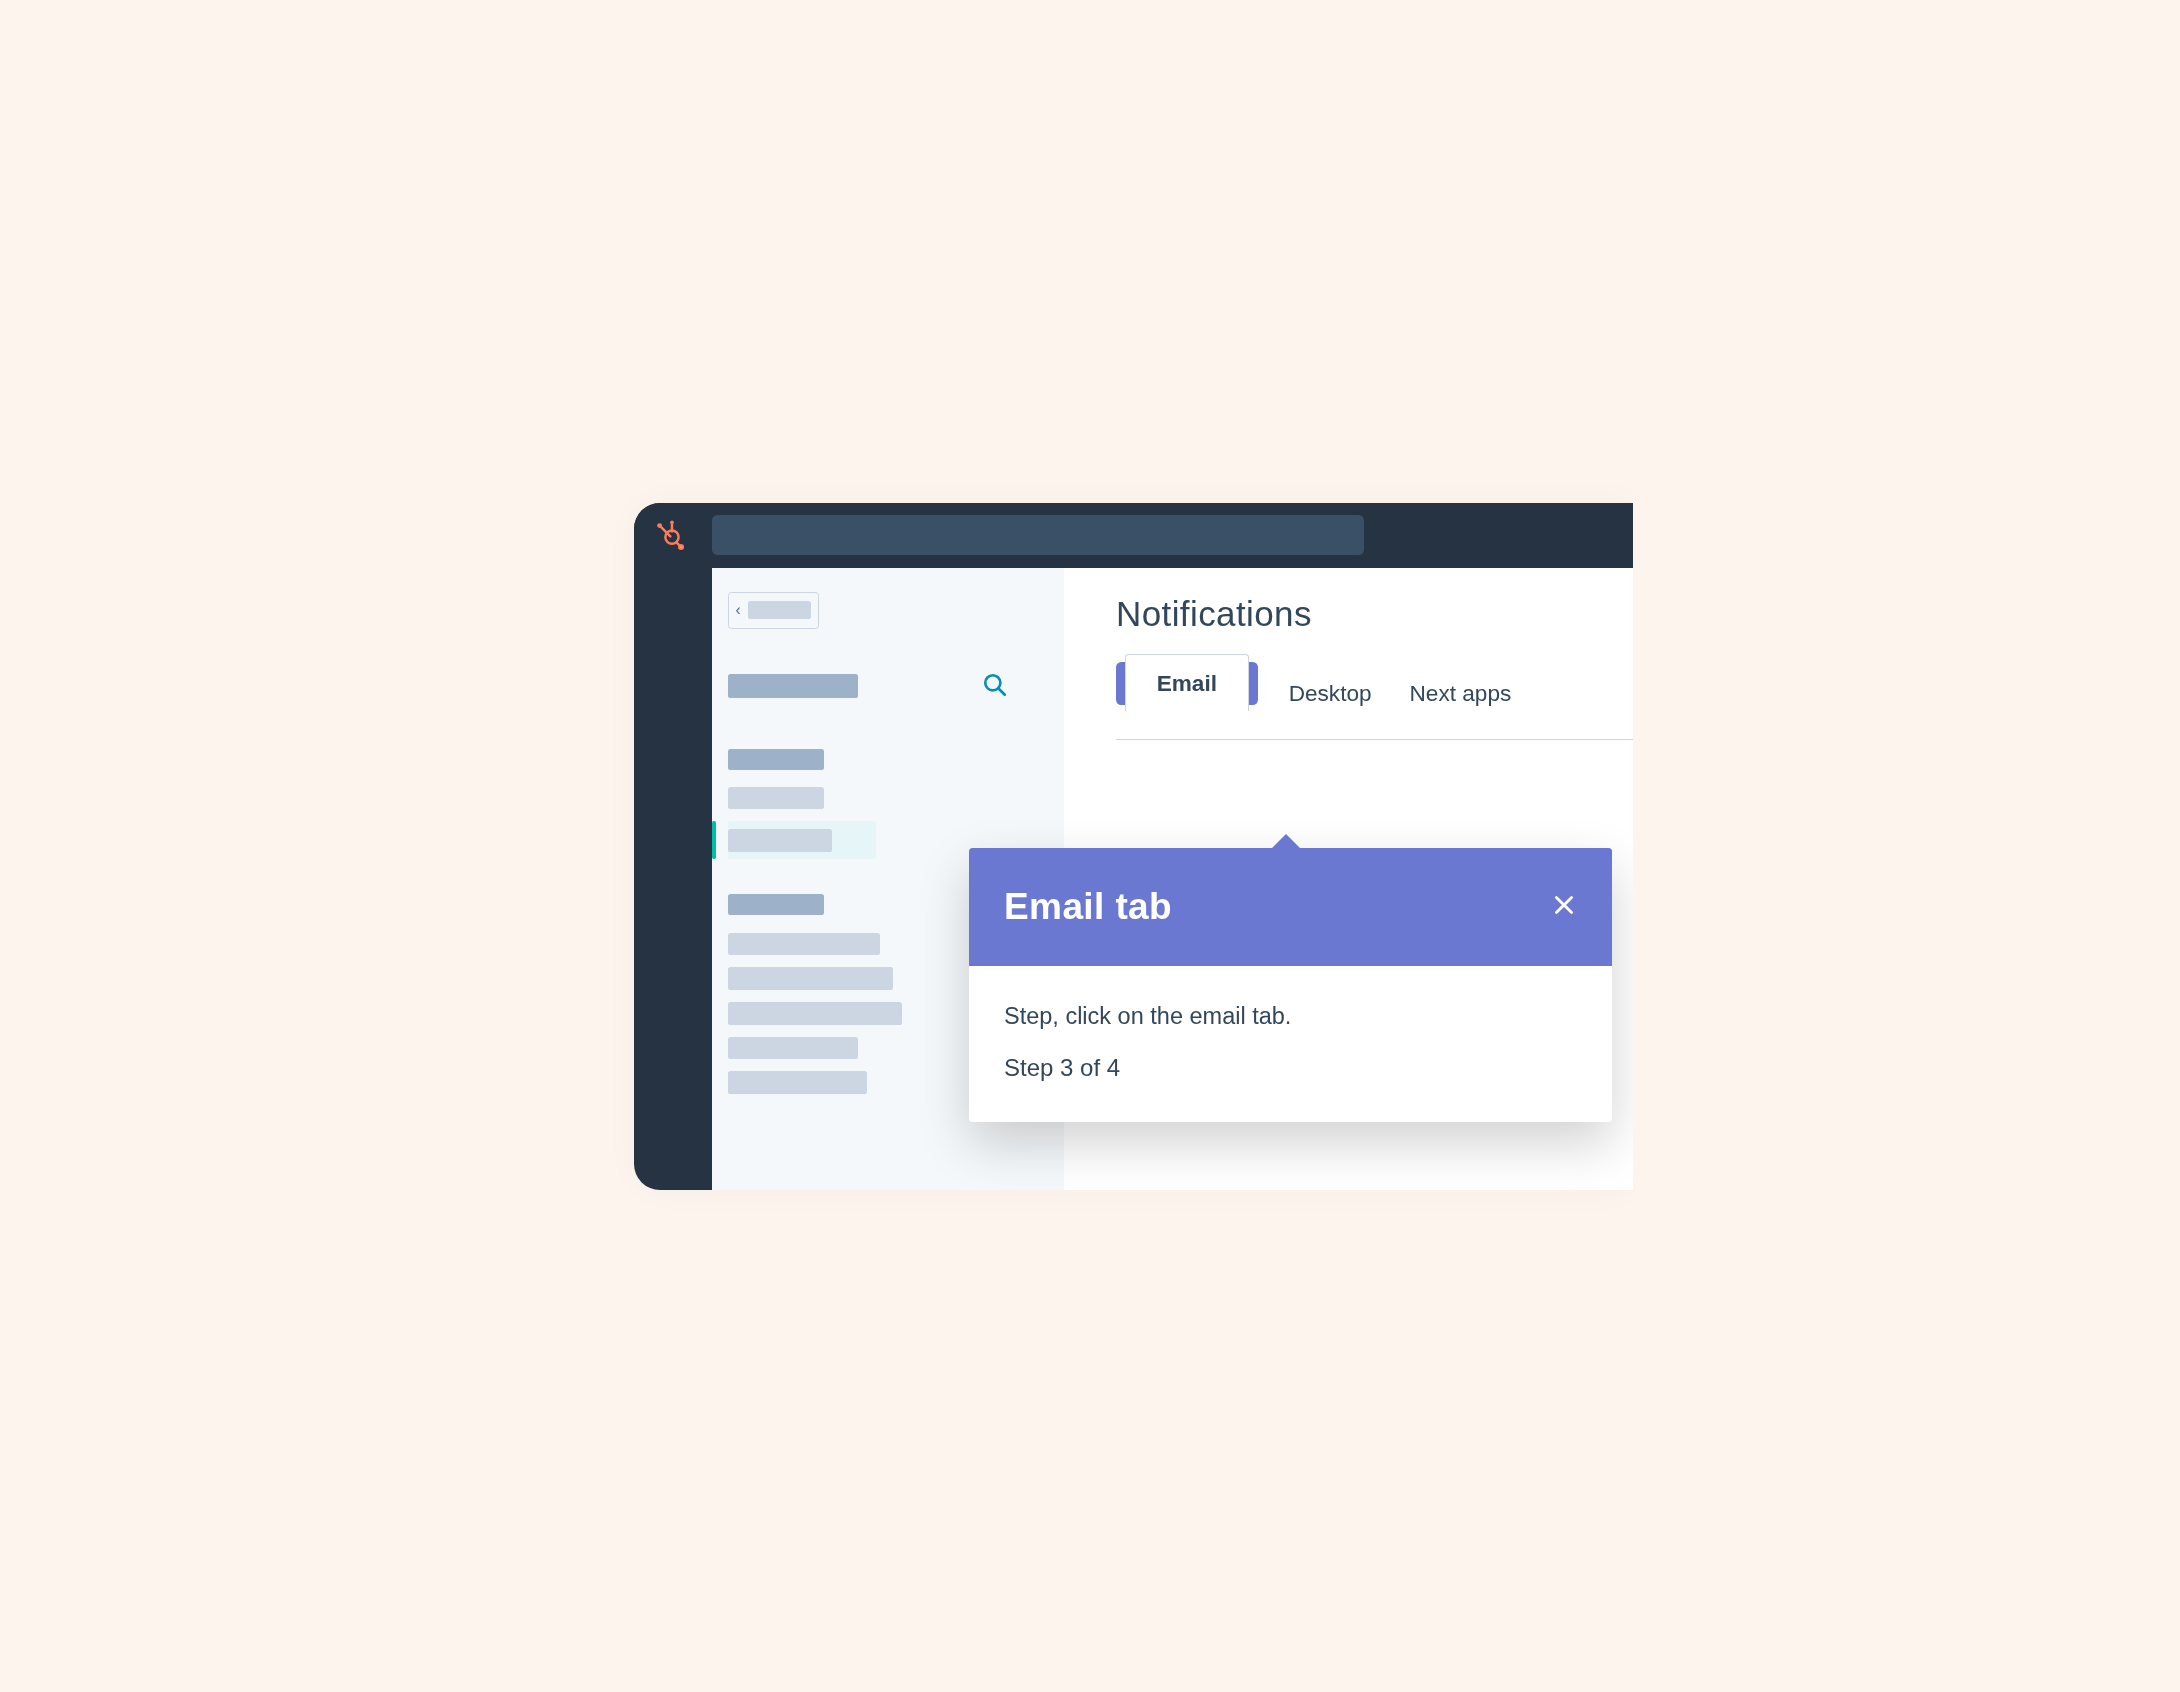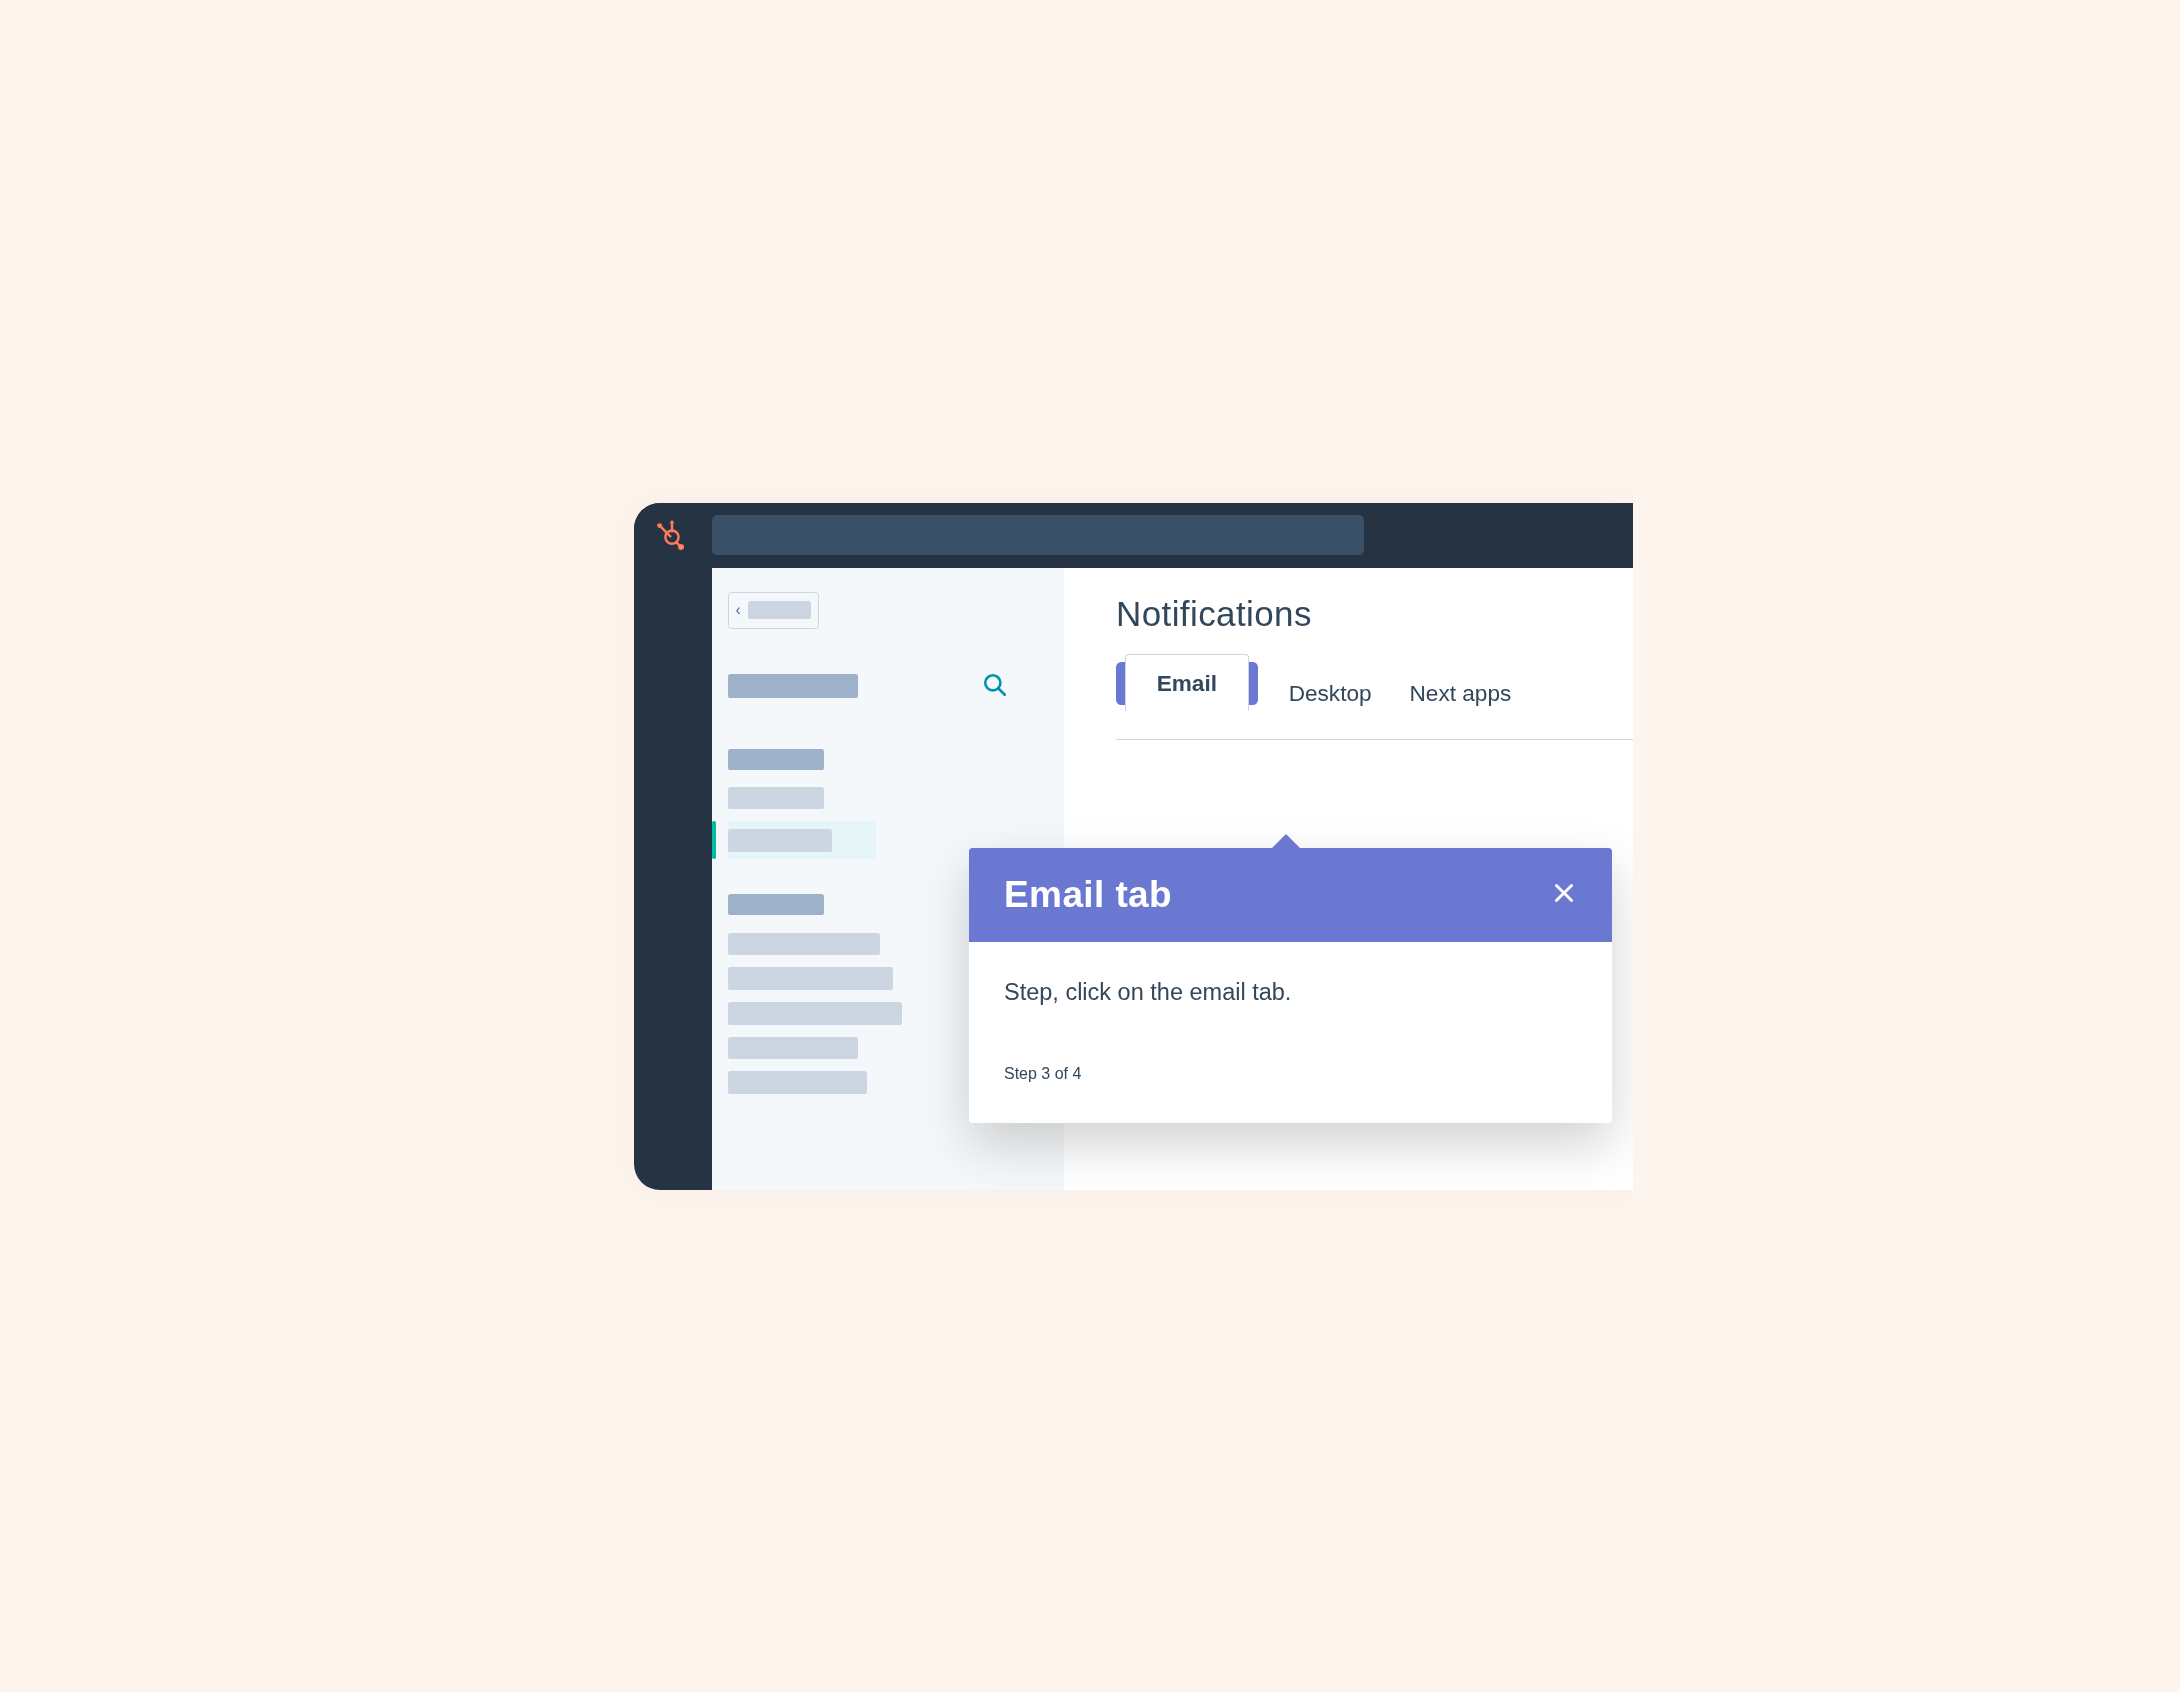--- a/index.html
+++ b/index.html
@@ -230,43 +230,43 @@
     top: -14px;
     left: 302px;
     width: 0; height: 0;
     border-left: 15.6px solid transparent;
     border-right: 15.6px solid transparent;
     border-bottom: 15.6px solid #6a78d1;
   }
   .coach-header {
     background: #6a78d1;
     color: #fff;
-    padding: 26px 35px;
+    padding: 38px 35px;
     display: flex;
     align-items: center;
     border-radius: 3.5px 3.5px 0 0;
   }
   .coach-header h2 {
     font-size: 37px;
     font-weight: 800;
     letter-spacing: 0.4px;
   }
   .coach-close {
     margin-left: auto;
     cursor: pointer;
     color: #fff;
   }
   .coach-body {
     padding: 37px 35px 40px 35px;
     color: #33475b;
     font-size: 23.5px;
   }
   .coach-body .step {
-    margin-top: 59px;
-    font-size: 16px;
+    margin-top: 24px;
+    font-size: 24px;
   }
 </style>
 </head>
 <body>
 
 <div class="stage">
   <div class="app-window">
 
     <div class="chrome-left"></div>
     <div class="topbar">

